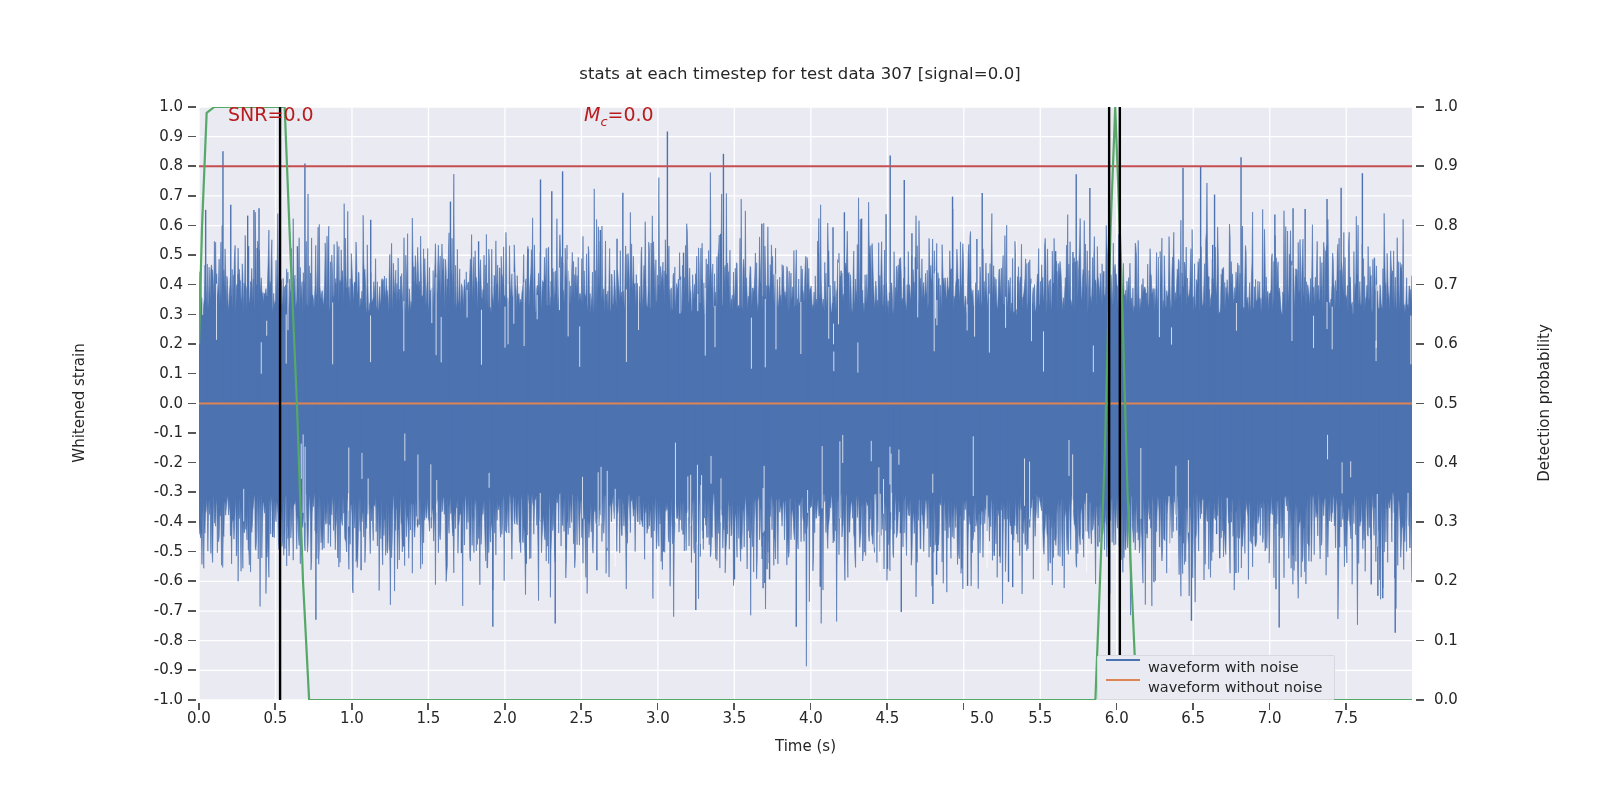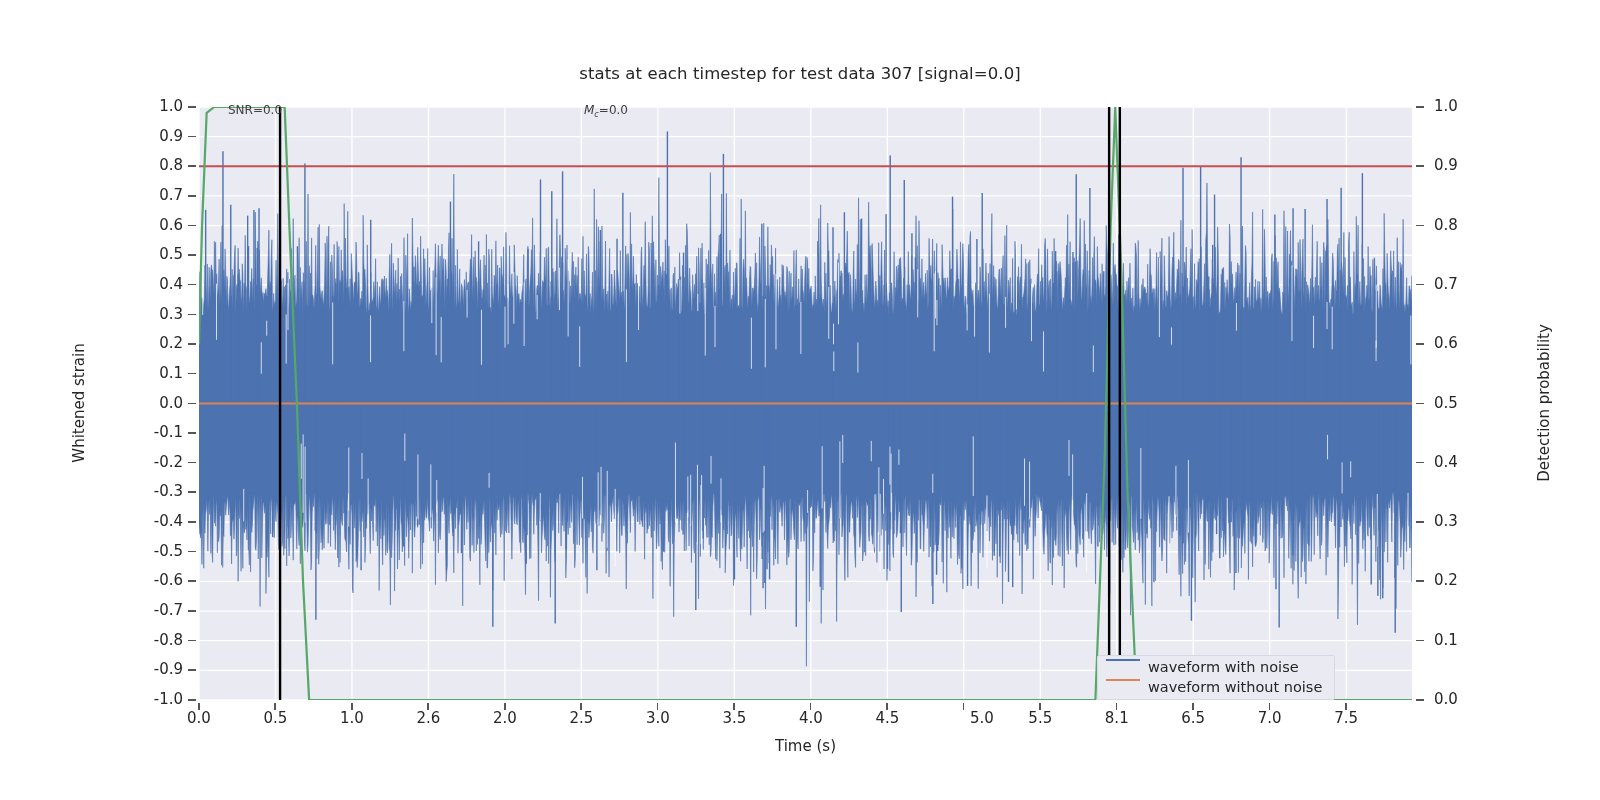--- a/index.html
+++ b/index.html
@@ -78,22 +78,22 @@
   }
   .xlabel {
     position: absolute;
     font-size: 15px;
     color: #262626;
     text-align: center;
     white-space: nowrap;
   }
   .annot {
     position: absolute;
-    font-size: 12px;
-    color: #404040;
+    font-size: 19px;
+    color: #b91c1c;
     white-space: nowrap;
   }
   .annot i { font-style: italic; }
   .annot sub { font-size: 0.68em; font-style: italic; }
 
   #legend {
     position: absolute;
     left: 1097px;
     top: 655px;
     width: 238px;
@@ -530,39 +530,39 @@
       <div class="ytick-left" style="left:1434px; top:630.7px; width:44px; text-align:left;">0.1</div>
       <div class="tick-mark" style="left:1416px; top:639.7px; width:8px; height:1.6px;"></div>
       <div class="ytick-left" style="left:1434px; top:690px; width:44px; text-align:left;">0.0</div>
       <div class="tick-mark" style="left:1416px; top:699px; width:8px; height:1.6px;"></div>
       <div class="xtick" style="left:169px; top:709px; width:60px;">0.0</div>
       <div class="tick-mark" style="left:198px; top:703px; width:1.6px; height:7px;"></div>
       <div class="xtick" style="left:245.4817150063052px; top:709px; width:60px;">0.5</div>
       <div class="tick-mark" style="left:274.4817150063052px; top:703px; width:1.6px; height:7px;"></div>
       <div class="xtick" style="left:321.96343001261033px; top:709px; width:60px;">1.0</div>
       <div class="tick-mark" style="left:350.96343001261033px; top:703px; width:1.6px; height:7px;"></div>
-      <div class="xtick" style="left:398.4451450189155px; top:709px; width:60px;">2.6</div>
+      <div class="xtick" style="left:398.4451450189155px; top:709px; width:60px;">1.5</div>
       <div class="tick-mark" style="left:427.4451450189155px; top:703px; width:1.6px; height:7px;"></div>
       <div class="xtick" style="left:474.92686002522066px; top:709px; width:60px;">2.0</div>
       <div class="tick-mark" style="left:503.92686002522066px; top:703px; width:1.6px; height:7px;"></div>
       <div class="xtick" style="left:551.4085750315259px; top:709px; width:60px;">2.5</div>
       <div class="tick-mark" style="left:580.4085750315259px; top:703px; width:1.6px; height:7px;"></div>
       <div class="xtick" style="left:627.890290037831px; top:709px; width:60px;">3.0</div>
       <div class="tick-mark" style="left:656.890290037831px; top:703px; width:1.6px; height:7px;"></div>
       <div class="xtick" style="left:704.3720050441362px; top:709px; width:60px;">3.5</div>
       <div class="tick-mark" style="left:733.3720050441362px; top:703px; width:1.6px; height:7px;"></div>
       <div class="xtick" style="left:780.8537200504413px; top:709px; width:60px;">4.0</div>
       <div class="tick-mark" style="left:809.8537200504413px; top:703px; width:1.6px; height:7px;"></div>
       <div class="xtick" style="left:857.3354350567465px; top:709px; width:60px;">4.5</div>
       <div class="tick-mark" style="left:886.3354350567465px; top:703px; width:1.6px; height:7px;"></div>
       <div class="xtick" style="left:933.8171500630517px; top:709px; width:60px;text-align:right;">5.0</div>
       <div class="tick-mark" style="left:962.8171500630517px; top:703px; width:1.6px; height:7px;"></div>
       <div class="xtick" style="left:1010.2988650693569px; top:709px; width:60px;">5.5</div>
       <div class="tick-mark" style="left:1039.298865069357px; top:703px; width:1.6px; height:7px;"></div>
-      <div class="xtick" style="left:1086.780580075662px; top:709px; width:60px;">8.1</div>
+      <div class="xtick" style="left:1086.780580075662px; top:709px; width:60px;">6.0</div>
       <div class="tick-mark" style="left:1115.780580075662px; top:703px; width:1.6px; height:7px;"></div>
       <div class="xtick" style="left:1163.2622950819673px; top:709px; width:60px;">6.5</div>
       <div class="tick-mark" style="left:1192.2622950819673px; top:703px; width:1.6px; height:7px;"></div>
       <div class="xtick" style="left:1239.7440100882725px; top:709px; width:60px;">7.0</div>
       <div class="tick-mark" style="left:1268.7440100882725px; top:703px; width:1.6px; height:7px;"></div>
       <div class="xtick" style="left:1316.2257250945777px; top:709px; width:60px;">7.5</div>
       <div class="tick-mark" style="left:1345.2257250945777px; top:703px; width:1.6px; height:7px;"></div>
     </div>
 
   <div class="ylabel-left" id="ylabel-left" style="left: -41px; top: 393.5px; width: 240px; text-align: center;">Whitened strain</div>

